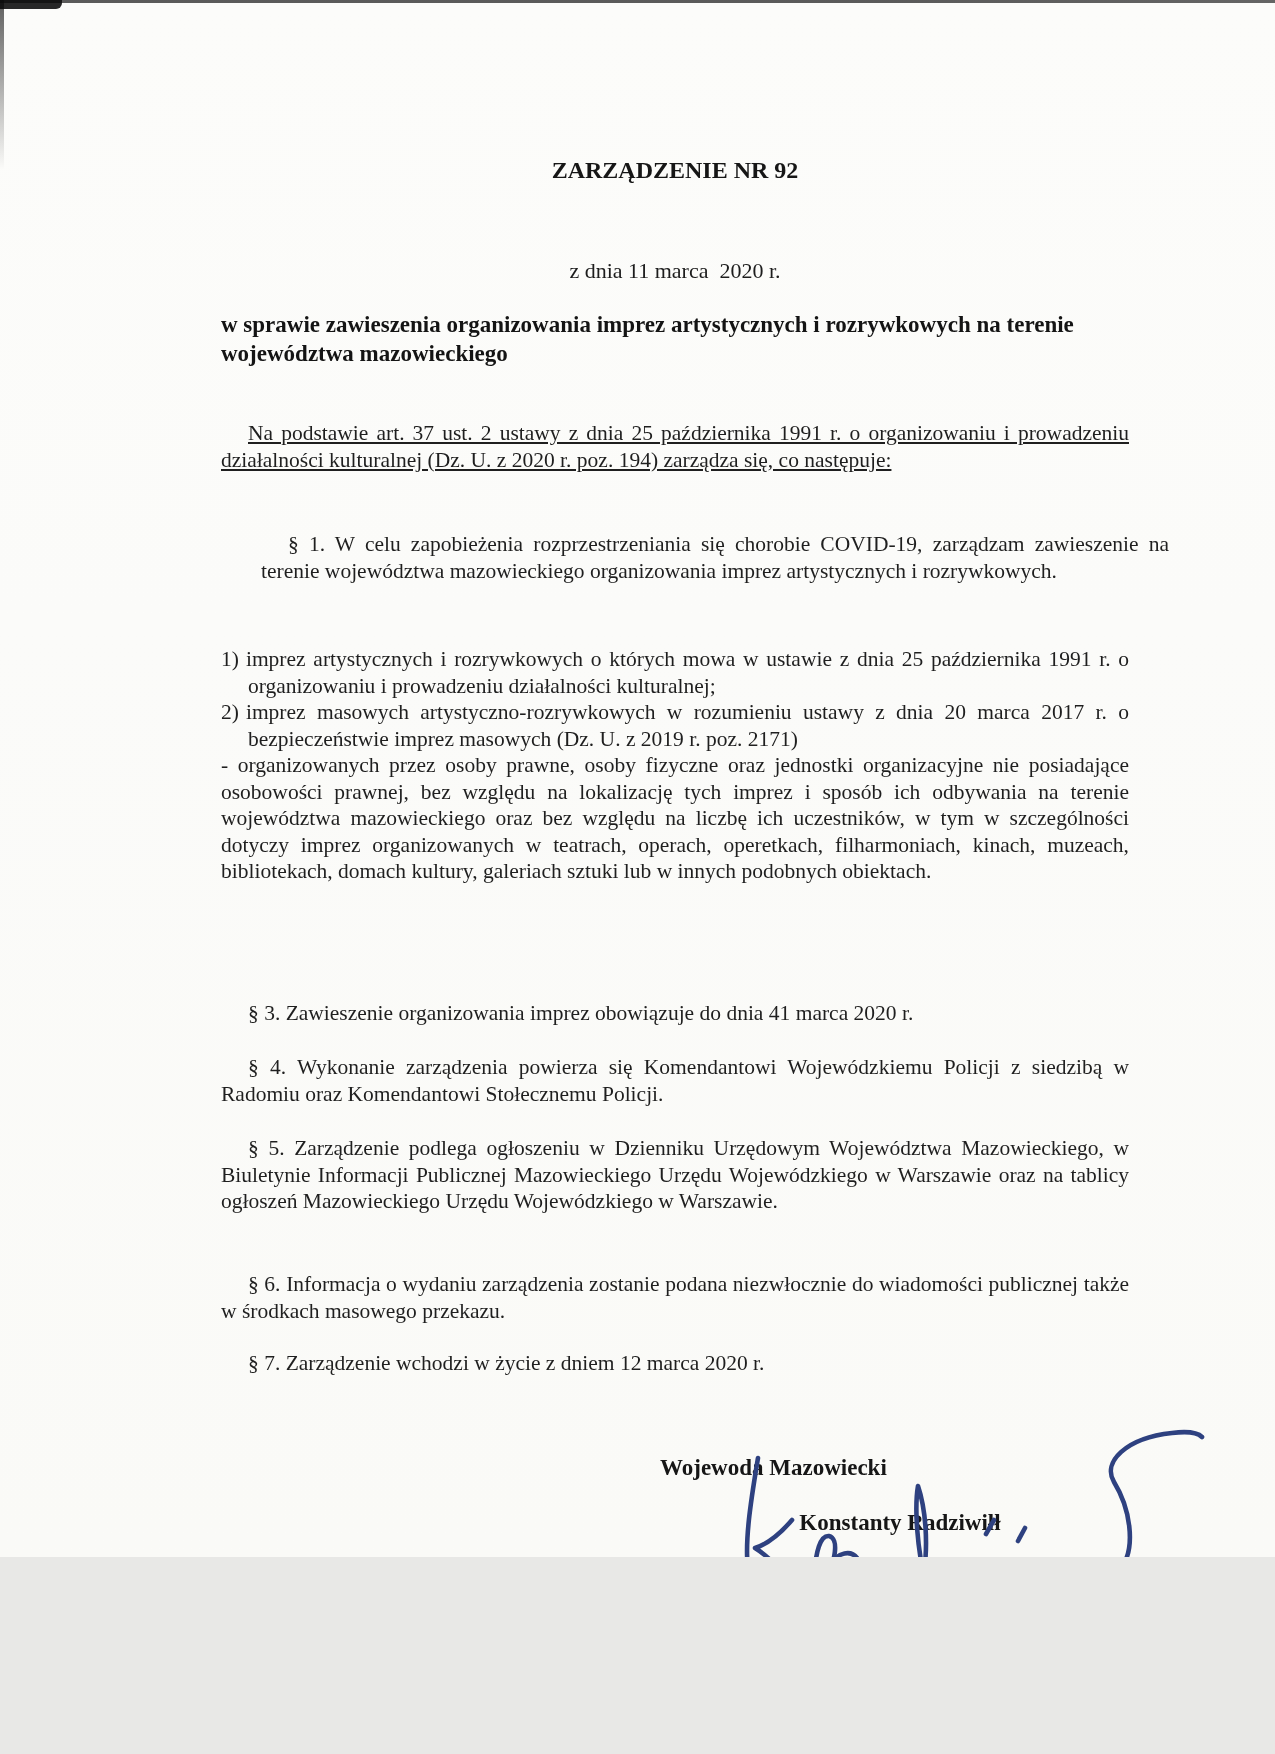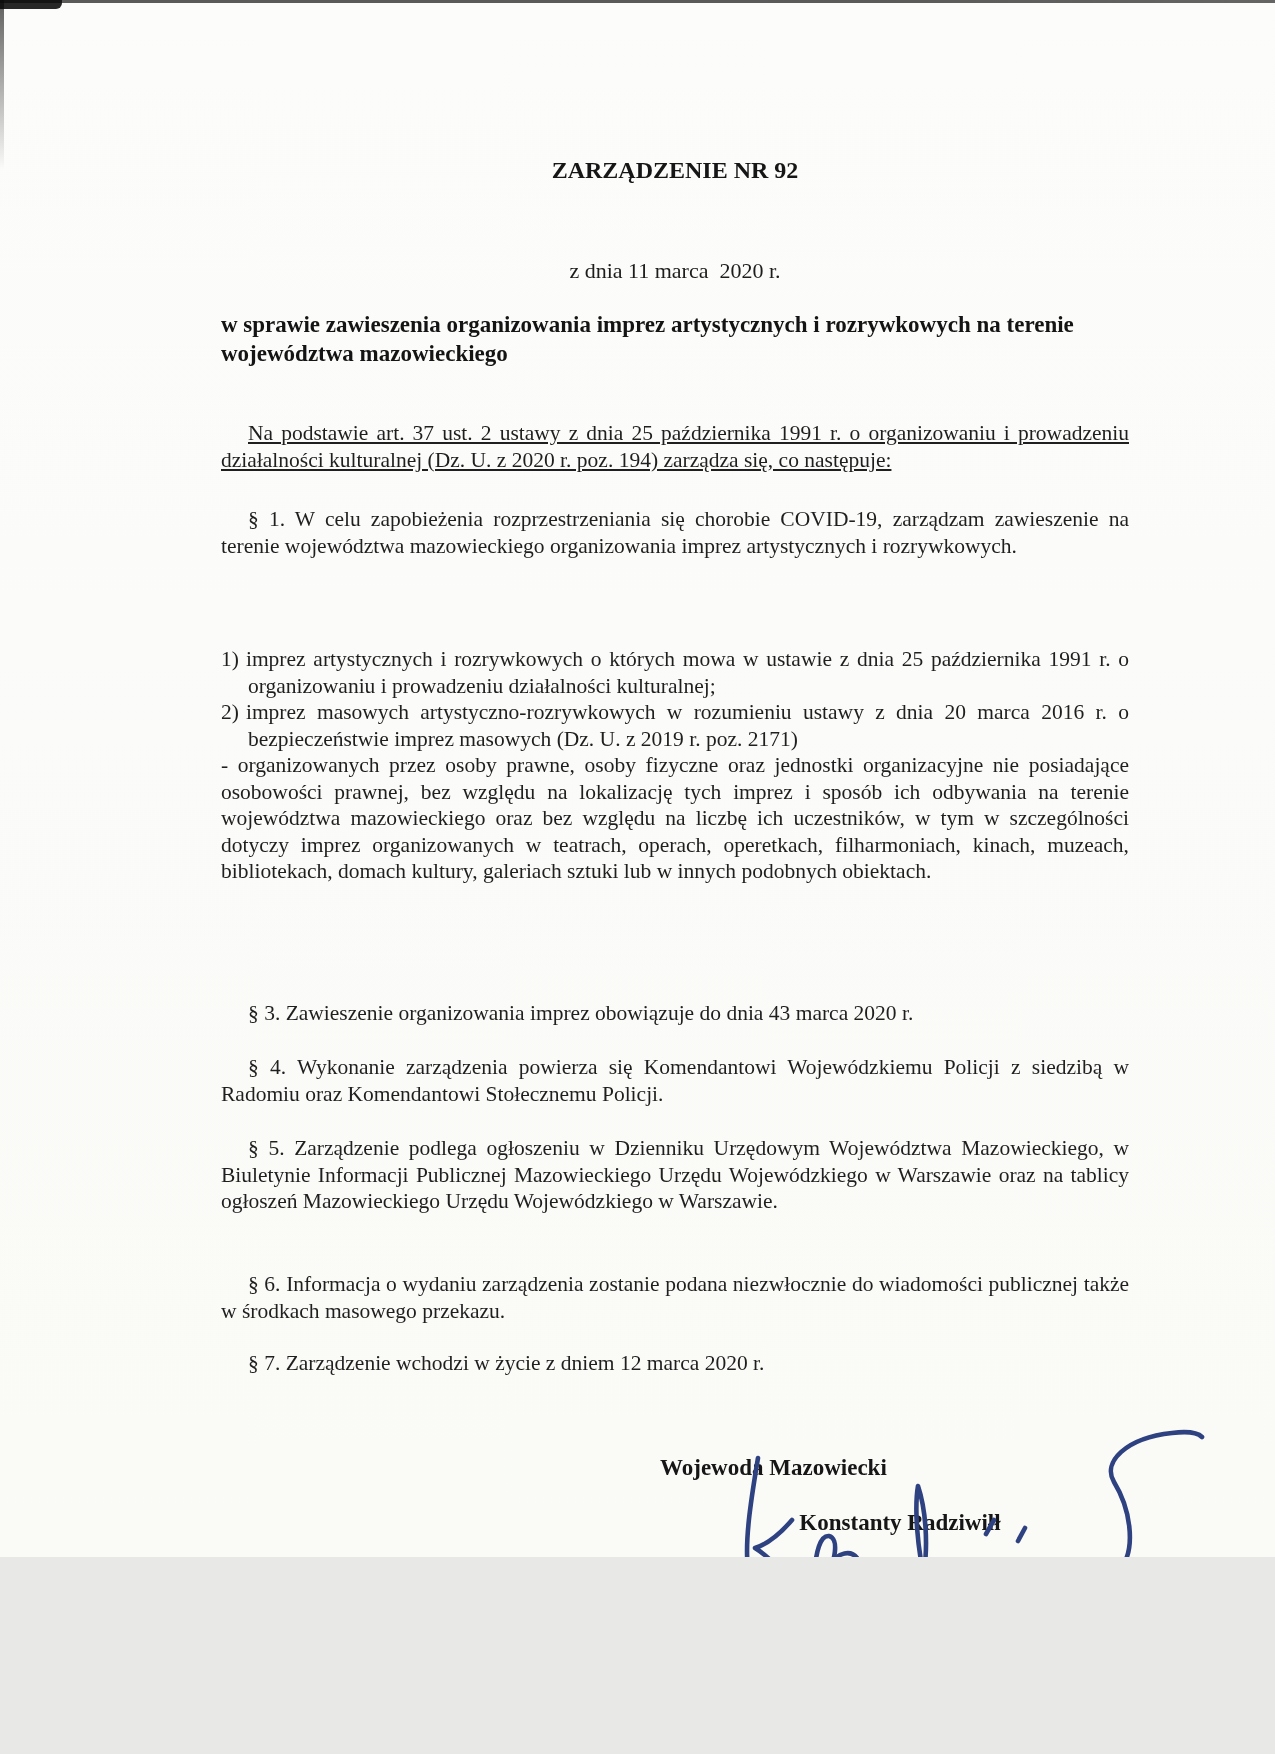--- a/index.html
+++ b/index.html
@@ -30,21 +30,21 @@
   .text-col{position:absolute;left:221px;top:0;width:908px;}
   .block{position:absolute;left:0;width:100%;}
 
   .title{top:156px;text-align:center;font-weight:bold;font-size:24px;line-height:28px;color:#161616;}
   .date{top:258px;text-align:center;font-size:22px;line-height:26px;white-space:pre-wrap;color:#1d1d1d;}
   .subject{top:310px;text-align:left;font-weight:bold;font-size:23px;line-height:29px;
     white-space:pre-line;color:#141414;}
 
   .para{font-size:21.5px;line-height:26.5px;text-align:justify;}
   .preamble{top:420px;text-decoration:underline;}
-  .s1{top:506px;}
+  .s1{top:531px;margin-left:40px;}
   .s2{top:646px;}
   .s3{top:1000px;}
   .s4{top:1054px;}
   .s5{top:1135px;font-family:Liberation Serif, serif;}
   .s6{top:1271px;}
   .s7{top:1350px;}
   p{margin:0;}
   .lead{text-indent:27px;}
   .li{padding-left:27px;text-indent:-27px;text-align:justify;}
   .li .num{margin-right:7px;}
@@ -79,26 +79,26 @@
     <div class="block para preamble">
       <p class="lead">Na podstawie art. 37 ust. 2 ustawy z dnia 25 października 1991 r. o organizowaniu i prowadzeniu działalności kulturalnej (Dz. U. z 2020 r. poz. 194) zarządza się, co następuje:</p>
     </div>
 
     <div class="block para s1">
       <p class="lead"><span>§ 1.</span> <span>W celu zapobieżenia rozprzestrzeniania się chorobie COVID-19, zarządzam zawieszenie na terenie województwa mazowieckiego organizowania imprez artystycznych i rozrywkowych.</span></p>
     </div>
 
     <div class="block para s2">
       <p class="li"><span class="num">1)</span><span>imprez artystycznych i rozrywkowych o których mowa w ustawie z dnia 25 października 1991 r. o organizowaniu i prowadzeniu działalności kulturalnej;</span></p>
-      <p class="li"><span class="num">2)</span><span>imprez masowych artystyczno-rozrywkowych w rozumieniu ustawy z dnia 20 marca 2016 r. o bezpieczeństwie imprez masowych (Dz. U. z 2019 r. poz. 2171)</span></p>
+      <p class="li"><span class="num">2)</span><span>imprez masowych artystyczno-rozrywkowych w rozumieniu ustawy z dnia 20 marca 2017 r. o bezpieczeństwie imprez masowych (Dz. U. z 2019 r. poz. 2171)</span></p>
       <p class="cont">- organizowanych przez osoby prawne, osoby fizyczne oraz jednostki organizacyjne nie posiadające osobowości prawnej, bez względu na lokalizację tych imprez i sposób ich odbywania na terenie województwa mazowieckiego oraz bez względu na liczbę ich uczestników, w tym w szczególności dotyczy imprez organizowanych w teatrach, operach, operetkach, filharmoniach, kinach, muzeach, bibliotekach, domach kultury, galeriach sztuki lub w innych podobnych obiektach.</p>
     </div>
 
     <div class="block para s3">
-      <p class="lead"><span>§ 3.</span> <span>Zawieszenie organizowania imprez obowiązuje do dnia 43 marca 2020 r.</span></p>
+      <p class="lead"><span>§ 3.</span> <span>Zawieszenie organizowania imprez obowiązuje do dnia 41 marca 2020 r.</span></p>
     </div>
 
     <div class="block para s4">
       <p class="lead"><span>§ 4.</span> <span>Wykonanie zarządzenia powierza się Komendantowi Wojewódzkiemu Policji z siedzibą w Radomiu oraz Komendantowi Stołecznemu Policji.</span></p>
     </div>
 
     <div class="block para s5">
       <p class="lead"><span>§ 5.</span> <span>Zarządzenie podlega ogłoszeniu w Dzienniku Urzędowym Województwa Mazowieckiego, w Biuletynie Informacji Publicznej Mazowieckiego Urzędu Wojewódzkiego w Warszawie oraz na tablicy ogłoszeń Mazowieckiego Urzędu Wojewódzkiego w Warszawie.</span></p>
     </div>
 

